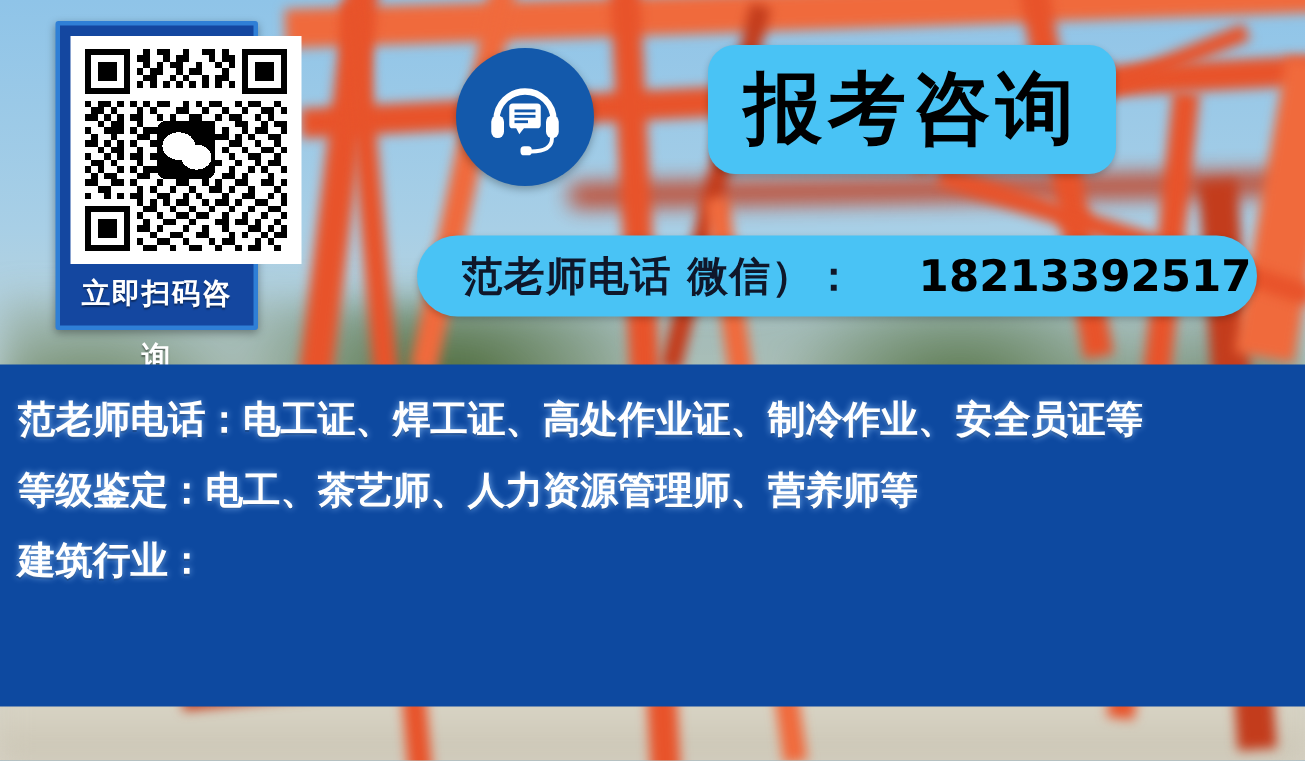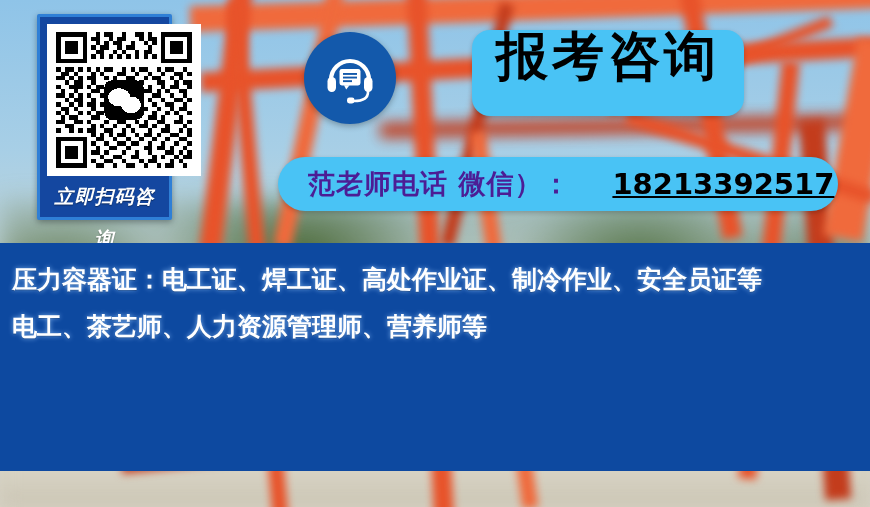--- a/index.html
+++ b/index.html
@@ -37,21 +37,20 @@
   .beam.soft{filter:blur(7px);opacity:.92;}
   .beam.dark{background:#c33c1c;}
   .beam.lite{background:#f06a3c;}
 
   
   .qr-card{
     position:absolute;left:37px;top:14px;width:135px;height:206px;
     background:#1447a0;border:3px solid #2f7fd6;border-radius:2px;
     box-sizing:border-box;padding:7px 7px 0 7px;
     box-shadow:0 2px 6px rgba(0,0,0,.35);
-    font-style:italic;
   }
   .qr-box{
     width:154px;height:152px;background:#fff;
     display:flex;align-items:center;justify-content:center;position:relative;
     box-sizing:border-box;
   }
   .qr-img{width:144px;height:144px;display:block;}
   .qr-label{
     text-align:center;color:#fff;font-weight:bold;font-size:19px;
     letter-spacing:1px;line-height:42px;height:42px;
@@ -63,43 +62,43 @@
     position:absolute;left:304px;top:32px;width:92px;height:92px;
     border-radius:50%;background:#1359ab;
     box-shadow:0 2px 6px rgba(0,0,0,.3);
   }
   .headset svg{position:absolute;left:18px;top:18px;}
 
   
   .title-pill{
     position:absolute;left:472px;top:30px;width:272px;height:86px;
     background:#49c3f5;border-radius:18px;
-    display:flex;align-items:flex-start;justify-content:center;
+    display:flex;align-items:center;justify-content:center;
     box-shadow:0 2px 5px rgba(0,0,0,.22);
   }
   .title-pill span{
     font-family:"DejaVu Sans","Liberation Sans",sans-serif;
     font-weight:bold;font-size:52px;color:#000;letter-spacing:4px;
     line-height:1;
   }
 
   
   .phone-pill{
     position:absolute;left:278px;top:157px;width:560px;height:54px;
     background:#49c3f5;border-radius:27px;
     display:flex;align-items:center;
     box-shadow:0 2px 5px rgba(0,0,0,.22);
   }
   .phone-label{
     font-family:"DejaVu Sans","Liberation Sans",sans-serif;
-    font-weight:bold;font-size:27px;color:#4c1d95;margin-left:30px;letter-spacing:1px;
+    font-weight:bold;font-size:27px;color:#0f172a;margin-left:30px;letter-spacing:1px;
   }
   .phone-number{
     font-family:"DejaVu Sans","Liberation Sans",sans-serif;
-    font-weight:bold;font-size:29px;color:#000;margin-left:42px;letter-spacing:0px;text-decoration:underline;
+    font-weight:bold;font-size:29px;color:#000;margin-left:42px;letter-spacing:0px;
   }
 
   
   .info-panel{
     position:absolute;left:0;top:243px;width:870px;height:228px;
     background:#0d49a0;
   }
   .info-row{
     display:flex;align-items:baseline;
     height:47px;padding-left:12px;
@@ -440,23 +439,25 @@
     <span>报考咨询</span>
   </div>
 
   <div class="phone-pill">
     <span class="phone-label">范老师电话 微信）：</span>
     <span class="phone-number">18213392517</span>
   </div>
 
   <div class="info-panel">
     <div class="info-row row1">
-      <span class="lbl">压力容器证：</span>
+      <span class="lbl">范老师电话：</span>
       <span class="val">电工证、焊工证、高处作业证、制冷作业、安全员证等</span>
     </div>
     <div class="info-row">
+      <span class="lbl">等级鉴定：</span>
       <span class="val">电工、茶艺师、人力资源管理师、营养师等</span>
     </div>
     <div class="info-row">
+      <span class="lbl">建筑行业：</span>
     </div>
   </div>
 
 </div>
 
 </body></html>

